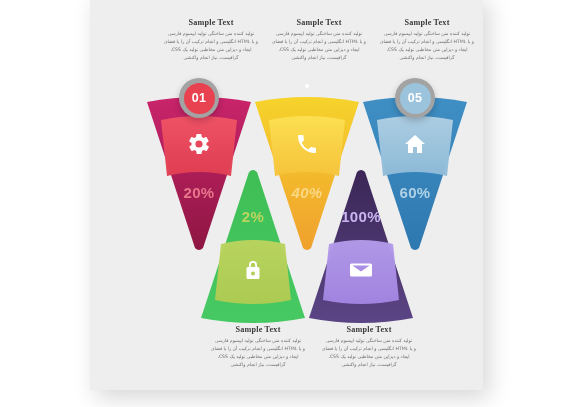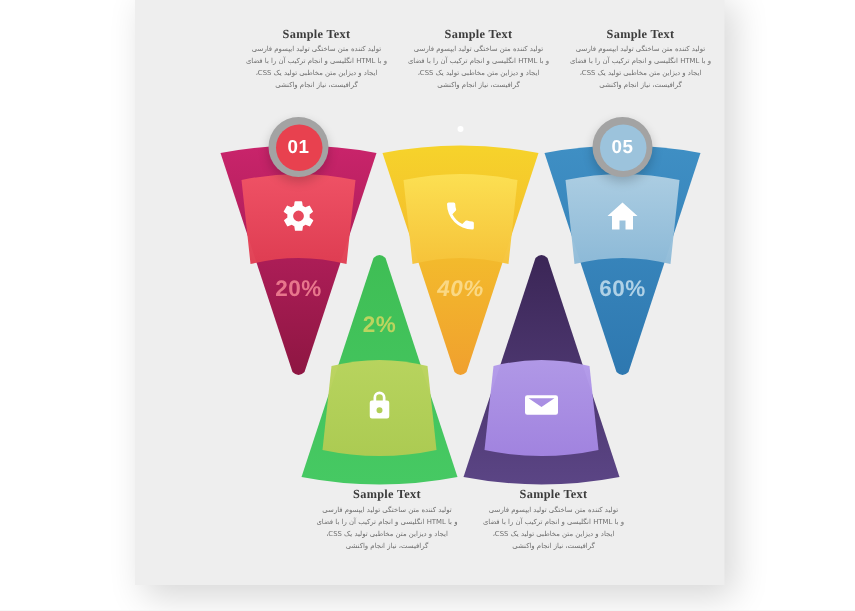--- a/index.html
+++ b/index.html
@@ -243,14 +243,15 @@
           </linearGradient>
         </defs>
         <path d="M52 4 Q56 0 60 4 L108 150 Q56 160 4 150 Z" fill="url(#g4)"></path>
         <path d="M24 76 Q56 68 88 76 L94 132 Q56 140 18 132 Z" fill="url(#p4)" opacity="0.97"></path>
       </svg>
       <div class="panel">
         <svg viewBox="0 0 24 24">
           <path d="M2.5 5.5h19A1.5 1.5 0 0123 7v10a1.5 1.5 0 01-1.5 1.5h-19A1.5 1.5 0 011 17V7a1.5 1.5 0 011.5-1.5zm9.5 7.9l8.6-5.9H3.4l8.6 5.9z"></path>
         </svg>
       </div>
+      <div class="pct" style="color: rgb(201, 182, 240);">100%</div>
     </div>
 </div>
 
 </body></html>

